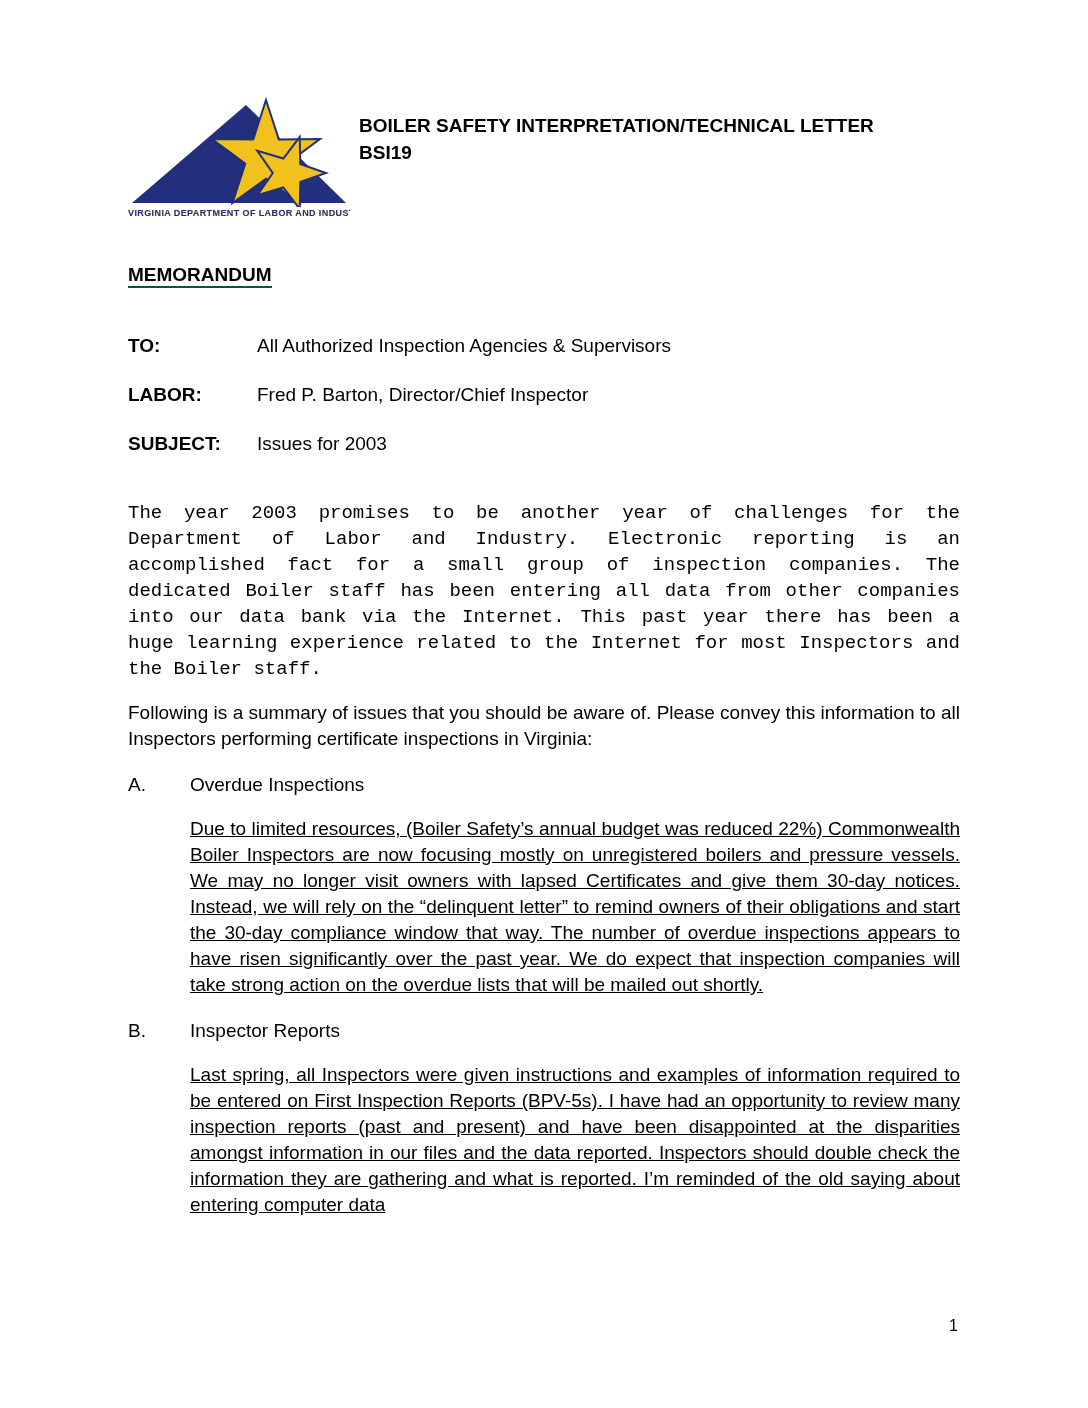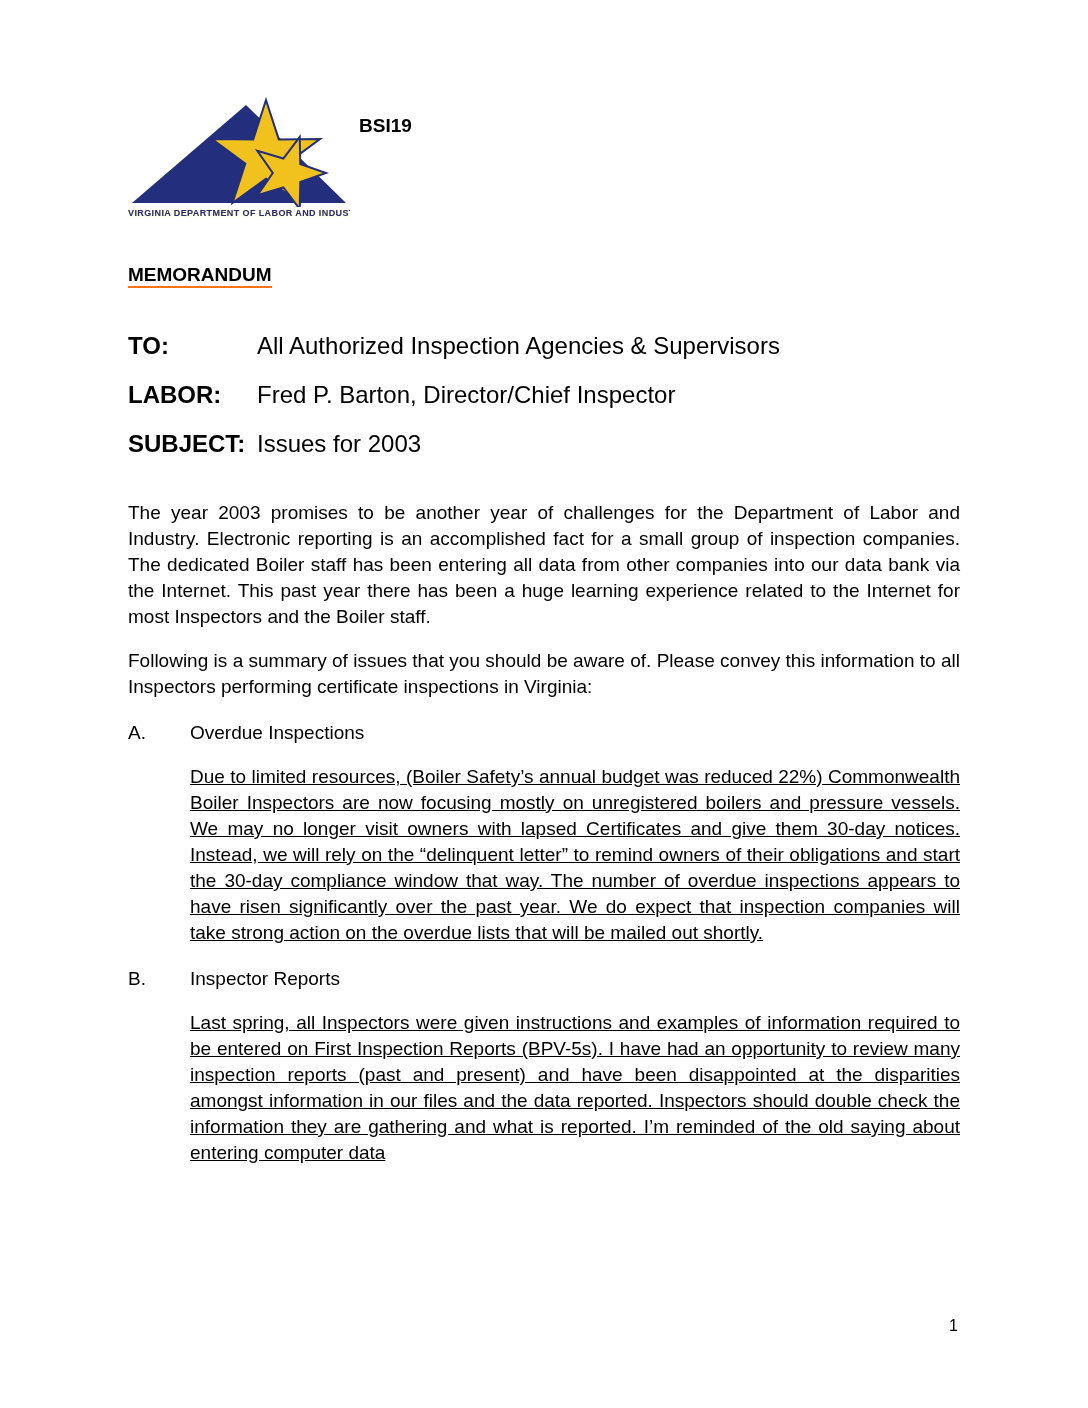--- a/index.html
+++ b/index.html
@@ -49,47 +49,47 @@
     font-weight: bold;
     line-height: 27px;
   }
   
   .memo-heading {
     margin-top: 46px;
     font-size: 19px;
     font-weight: bold;
   }
   .memo-heading span {
-    border-bottom: 2px solid #f97316;
+    border-bottom: 2px solid #14532d;
     padding-bottom: 1px;
   }
   .memo-fields {
     margin-top: 47px;
   }
   .memo-row {
     display: flex;
     margin-bottom: 23px;
-    font-size: 24px;
+    font-size: 19px;
     line-height: 26px;
   }
   .memo-label {
     flex: 0 0 129px;
     font-weight: bold;
   }
   .memo-value div {
     line-height: 26px;
   }
   
   .para {
     font-size: 19px;
     line-height: 26px;
     text-align: justify;
     margin: 0;
   }
-  .para-first { margin-top: 43px; }
+  .para-first { margin-top: 43px; font-family: Liberation Mono, monospace; }
   .para-next  { margin-top: 18px; }
   .section { margin-top: 20px; }
   .section-heading {
     display: flex;
     font-size: 19px;
     line-height: 26px;
   }
   .section-label { flex: 0 0 62px; }
   .section-para {
     margin: 18px 0 0 62px;
@@ -111,20 +111,21 @@
   <header class="doc-header">
     <div class="logo">
       <svg width="222" height="112" viewBox="0 0 222 112">
         <polygon points="4,108 118,10 218,108" fill="#232e7d"></polygon>
         <polygon stroke="#232e7d" stroke-width="2" stroke-linejoin="miter" points="138,5 150.8,44.4 192,44 158.7,68.7 171.5,108 138,83.8 104.5,108 117.3,68.7 84,44 125.2,44.4" fill="#f1c21d"></polygon>
         <polygon stroke="#232e7d" stroke-width="2" stroke-linejoin="miter" transform="rotate(18 160 78)" points="160,40 168.9,65.7 196.1,66.3 174.5,82.7 182.3,108.7 160,93.2 137.7,108.7 145.5,82.7 123.9,66.3 151.1,65.7" fill="#f1c21d"></polygon>
       </svg>
       <div class="logo-caption">VIRGINIA DEPARTMENT OF LABOR AND INDUSTRY</div>
     </div>
     <div class="title-block">
+      <div>BOILER SAFETY INTERPRETATION/TECHNICAL LETTER</div>
       <div>BSI19</div>
     </div>
   </header>
 
   <div class="memo-heading">
     <span>MEMORANDUM</span>
   </div>
 
   <div class="memo-fields">
     <div class="memo-row">

